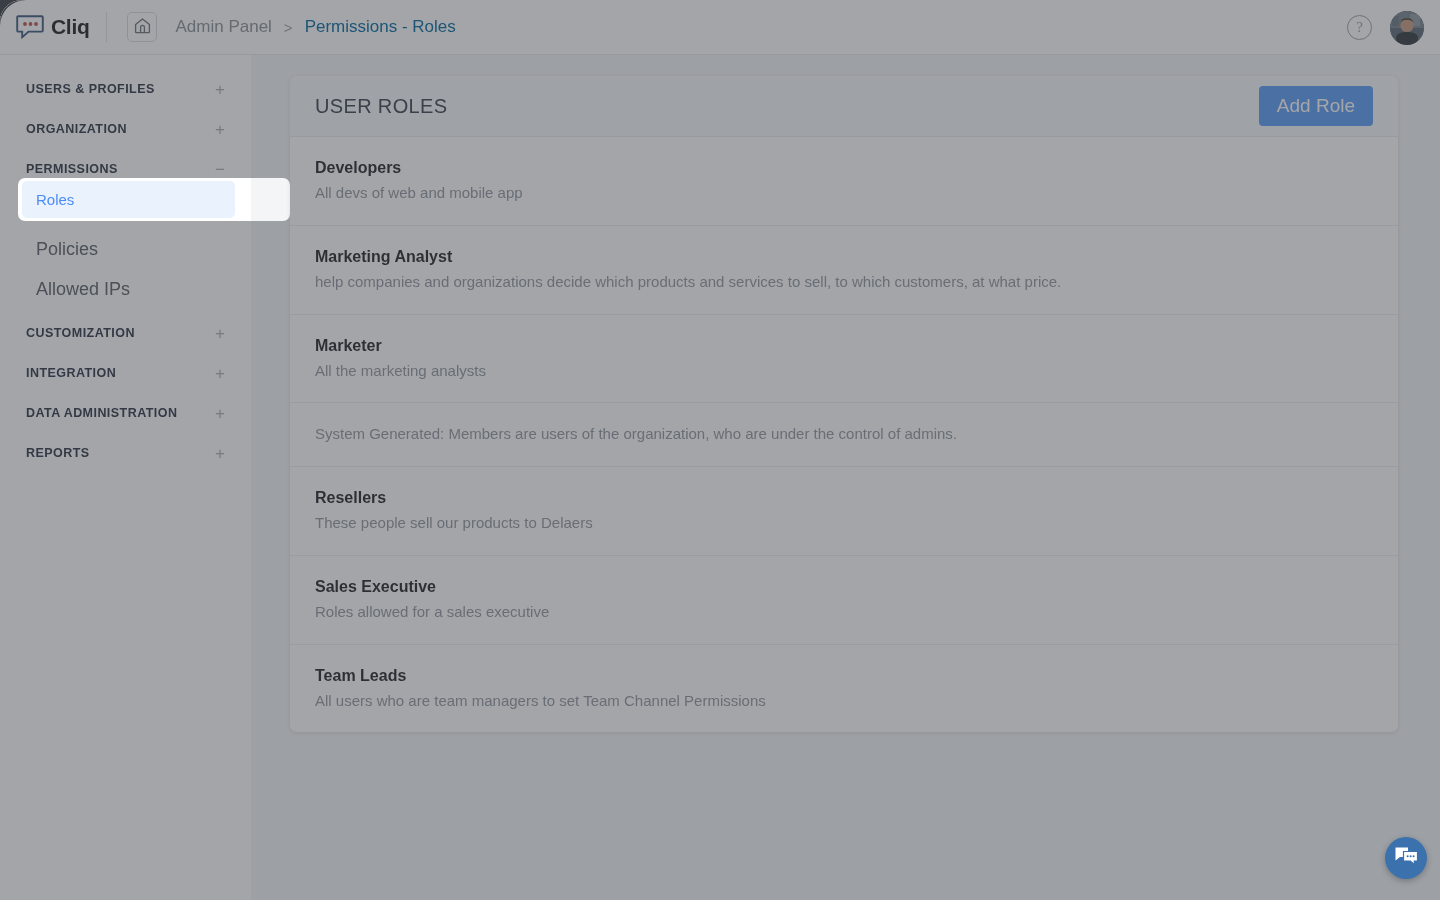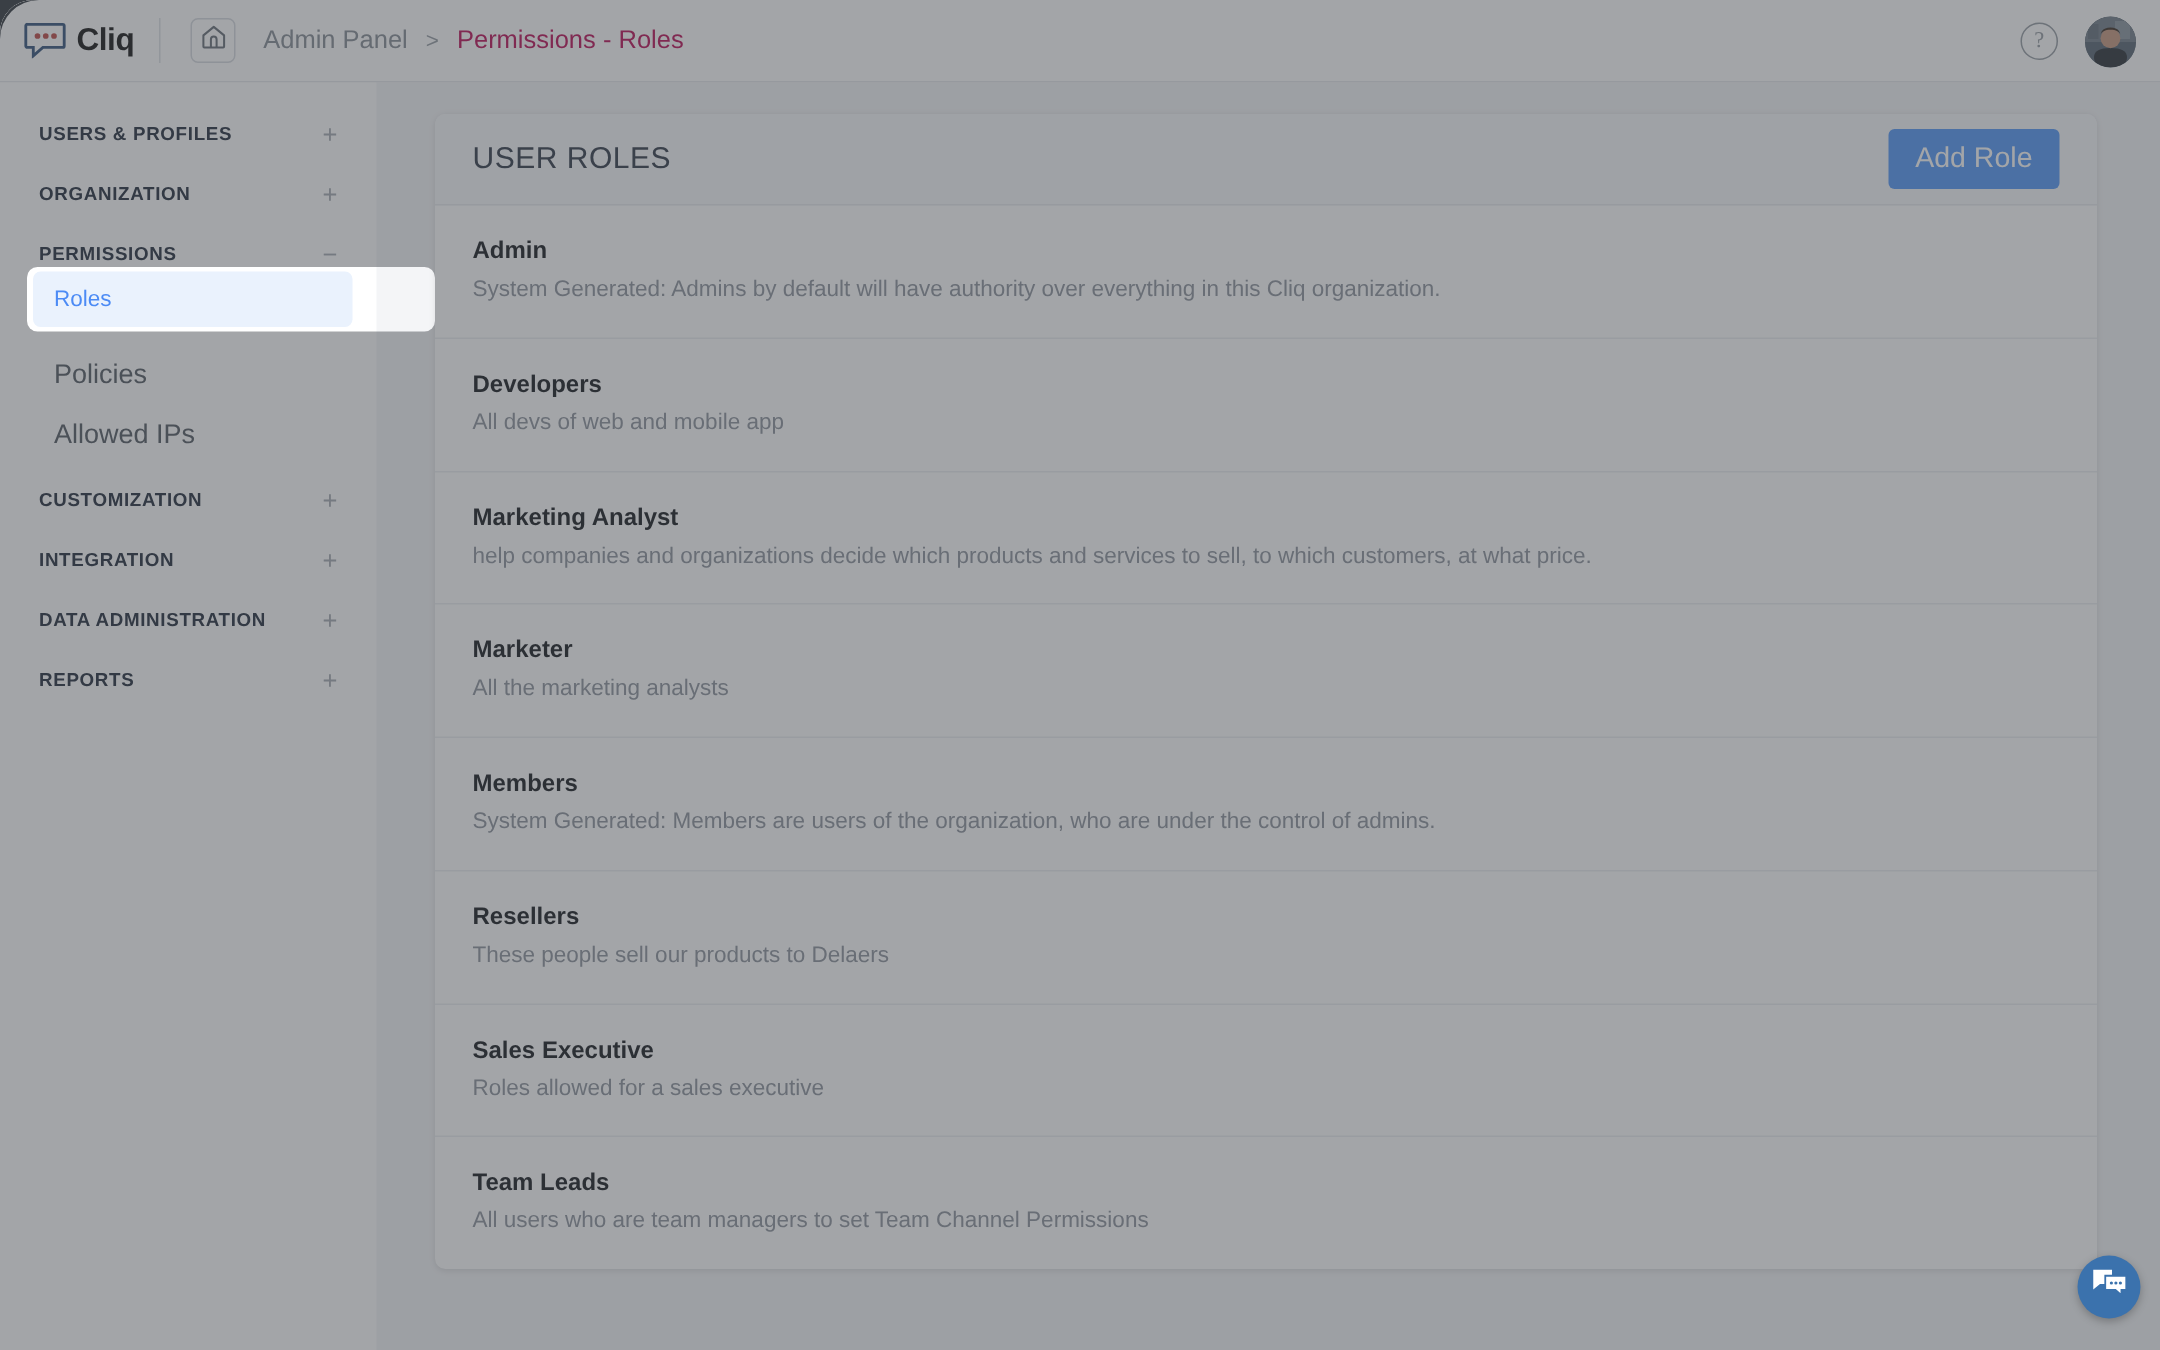--- a/index.html
+++ b/index.html
@@ -62,21 +62,21 @@
     cursor: pointer;
   }
   .breadcrumb {
     display: flex; align-items: center;
     margin-left: 18px;
     gap: 12px;
     font-size: 17px;
   }
   .bc-root { color: #8b9199; }
   .bc-sep { color: #9aa0a7; font-size: 15px; }
-  .bc-current { color: #be185d; }
+  .bc-current { color: #0369a1; }
 
   .topbar-right {
     position: absolute;
     right: 16px; top: 0; height: 55px;
     display: flex; align-items: center; gap: 18px;
   }
   .help-icon {
     width: 25px; height: 25px;
     border: 1.6px solid #9aa0a7;
     border-radius: 50%;
@@ -354,37 +354,32 @@
   <div id="content">
 
     <div id="roles-card">
 
       <div class="card-header">
         <span class="card-title">USER ROLES</span>
         <button class="add-role-btn">Add Role</button>
       </div>
 
       <div class="role-row">
-        <div class="role-name">Admin</div>
-        <div class="role-desc">System Generated: Admins by default will have authority over everything in this Cliq organization.</div>
-      </div>
-      <div class="role-row">
         <div class="role-name">Developers</div>
         <div class="role-desc">All devs of web and mobile app</div>
       </div>
       <div class="role-row">
         <div class="role-name">Marketing Analyst</div>
         <div class="role-desc">help companies and organizations decide which products and services to sell, to which customers, at what price.</div>
       </div>
       <div class="role-row">
         <div class="role-name">Marketer</div>
         <div class="role-desc">All the marketing analysts</div>
       </div>
       <div class="role-row">
-        <div class="role-name">Members</div>
         <div class="role-desc">System Generated: Members are users of the organization, who are under the control of admins.</div>
       </div>
       <div class="role-row">
         <div class="role-name">Resellers</div>
         <div class="role-desc">These people sell our products to Delaers</div>
       </div>
       <div class="role-row">
         <div class="role-name">Sales Executive</div>
         <div class="role-desc">Roles allowed for a sales executive</div>
       </div>

